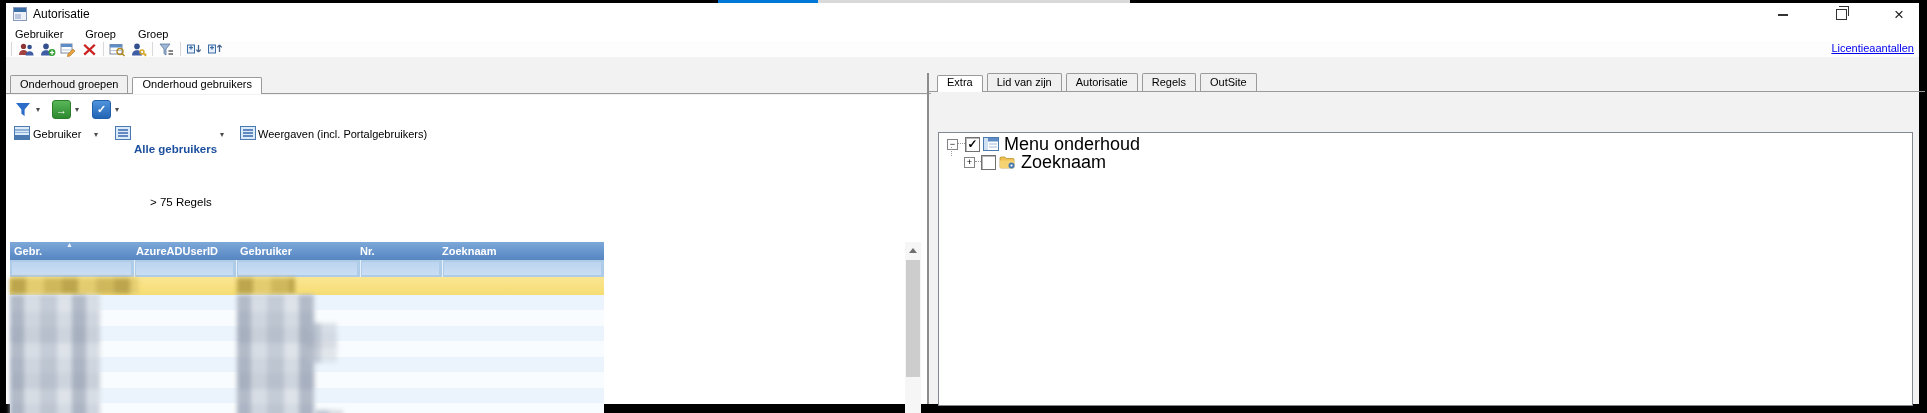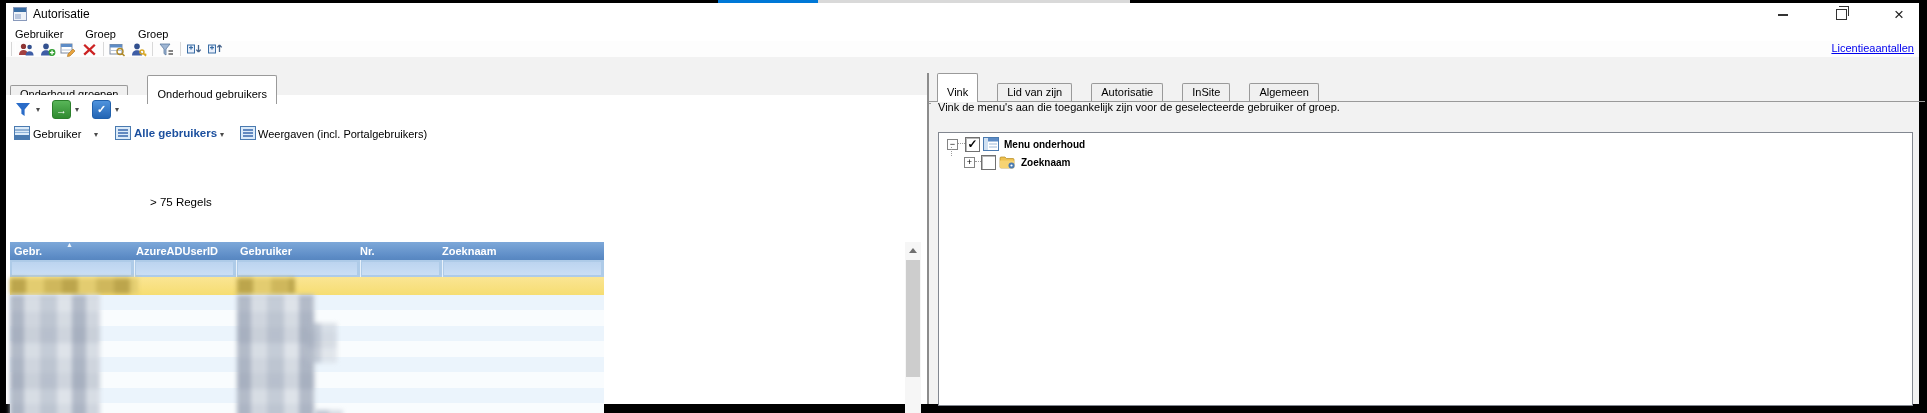--- a/index.html
+++ b/index.html
@@ -29,22 +29,22 @@
   
   .toolbar{position:absolute;left:0;top:38px;width:100%;height:16px;background:#fdfdfd;display:flex;align-items:center;}
   .tb-grip{width:3px;height:14px;border-left:1px solid #d6d6d6;border-right:1px solid #fff;margin-left:5px;}
   .tb-btn{width:21px;height:16px;display:flex;align-items:center;justify-content:center;}
   .tb-sep{width:1px;height:14px;background:#d9d9d9;margin:0 3px;}
   .license-link{position:absolute;right:5px;top:1px;font-size:11px;color:#0000ee;text-decoration:underline;}
 
   
   .tabstrip{position:absolute;display:flex;align-items:flex-end;border-bottom:1px solid #9a9a9a;}
   .tab{font-size:11px;padding:2px 9px 3px 9px;background:#f0f0f0;border:1px solid #9a9a9a;border-bottom:none;
-       border-radius:2px 2px 0 0;margin-right:19px;white-space:nowrap;}
-  .tab.active{background:#fff;padding-top:12px;padding-bottom:4px;margin-bottom:-1px;z-index:3;position:relative;}
+       border-radius:2px 2px 0 0;margin-right:4px;white-space:nowrap;}
+  .tab.active{background:#fff;padding-top:0;padding-bottom:4px;margin-bottom:-1px;z-index:3;position:relative;}
 
   .left-tabstrip{left:0px;top:72px;width:921px;padding-left:4px;}
   .tabpage{position:absolute;left:0;top:92px;width:921px;height:309px;background:#fff;z-index:1;}
 
   
   .icon-btn{position:absolute;display:flex;align-items:center;justify-content:center;}
   .caret{font-size:8px;color:#4a4a4a;}
   .sq-btn{width:17px;height:17px;border-radius:3px;display:flex;align-items:center;justify-content:center;color:#fff;font-size:11px;font-weight:bold;}
   .green-btn{background:linear-gradient(#58b558,#2f8a2f);border:1px solid #2b7f2b;}
   .blue-btn{background:linear-gradient(#4f93dd,#2365b4);border:1px solid #2060ab;}
@@ -84,21 +84,21 @@
   .right-tabstrip{left:923px;top:70px;width:988px;padding-left:8px;}
   .right-desc{position:absolute;left:932px;top:98px;font-size:11px;}
   .treebox{position:absolute;left:932px;top:129px;width:973px;height:272px;background:#fff;border:1px solid #828790;}
   .tree-row{position:absolute;display:flex;align-items:center;height:16px;}
   .expander{width:9px;height:9px;border:1px solid #848484;background:#fff;display:flex;align-items:center;justify-content:center;
             font-size:9px;line-height:7px;color:#000;flex:none;}
   .dotline{height:1px;border-top:1px dotted #9a9a9a;flex:none;}
   .cb{width:13px;height:13px;background:#fff;border:1px solid #707070;box-shadow:inset 1px 1px 0 #b8b8b8;
       display:flex;align-items:center;justify-content:center;flex:none;}
   .cb .chk{font-size:12px;font-weight:bold;line-height:10px;margin-top:-1px;}
-  .tree-label{font-size:10px;font-weight:bold;margin-left:5px;white-space:nowrap;}
+  .tree-label{font-size:18px;font-weight:normal;margin-left:5px;white-space:nowrap;}
   .vdot{position:absolute;width:1px;border-left:1px dotted #9a9a9a;}
   svg{display:block;}
 </style>
 </head>
 <body>
 
 <div class="screen">
   <div class="top-accent-blue"></div>
   <div class="top-accent-gray"></div>
 
@@ -246,21 +246,21 @@
       <span class="abs caret" style="left:88px;top:35px;">▾</span>
 
       <div class="icon-btn" style="left:109px;top:31px;">
         <svg width="16" height="14" viewBox="0 0 16 14">
             <rect x="0.5" y="0.5" width="15" height="13" fill="#dcebf9" stroke="#4a7ab0"></rect>
             <line x1="3" y1="4" x2="13" y2="4" stroke="#2d5fa8" stroke-width="1.4"></line>
             <line x1="3" y1="7" x2="13" y2="7" stroke="#2d5fa8" stroke-width="1.4"></line>
             <line x1="3" y1="10" x2="13" y2="10" stroke="#2d5fa8" stroke-width="1.4"></line>
           </svg>
       </div>
-      <span class="abs bold-blue" style="left:128px;top:32px;">Alle gebruikers</span>
+      <span class="abs bold-blue" style="left:128px;top:48px;">Alle gebruikers</span>
       <span class="abs caret" style="left:214px;top:35px;">▾</span>
 
       <div class="icon-btn" style="left:234px;top:31px;">
         <svg width="16" height="14" viewBox="0 0 16 14">
             <rect x="0.5" y="0.5" width="15" height="13" fill="#dcebf9" stroke="#4a7ab0"></rect>
             <line x1="3" y1="4" x2="13" y2="4" stroke="#2d5fa8" stroke-width="1.4"></line>
             <line x1="3" y1="7" x2="13" y2="7" stroke="#2d5fa8" stroke-width="1.4"></line>
             <line x1="3" y1="10" x2="13" y2="10" stroke="#2d5fa8" stroke-width="1.4"></line>
           </svg>
       </div>
@@ -301,28 +301,27 @@
 
       <div class="vscroll">
         <div class="vs-up"></div>
         <div class="vs-thumb"></div>
       </div>
     </div>
 
     <div class="divider"></div>
 
     <div class="tabstrip right-tabstrip">
-      <div class="tab active">Vink</div>
+      <div class="tab active">Extra</div>
       <div class="tab">Lid van zijn</div>
       <div class="tab">Autorisatie</div>
-      <div class="tab">InSite</div>
-      <div class="tab">Algemeen</div>
-    </div>
-
-    <div class="right-desc">Vink de menu's aan die toegankelijk zijn voor de geselecteerde gebruiker of groep.</div>
+      <div class="tab">Regels</div>
+      <div class="tab">OutSite</div>
+    </div>
+
 
     <div class="treebox">
 
       <div class="tree-row" style="left:8px;top:3px;">
         <div class="expander">−</div>
         <div class="dotline" style="width:7px;"></div>
         <div class="cb">
             <span class="chk">✓</span>
           </div>
         <span style="margin-left:3px;flex:none;">

